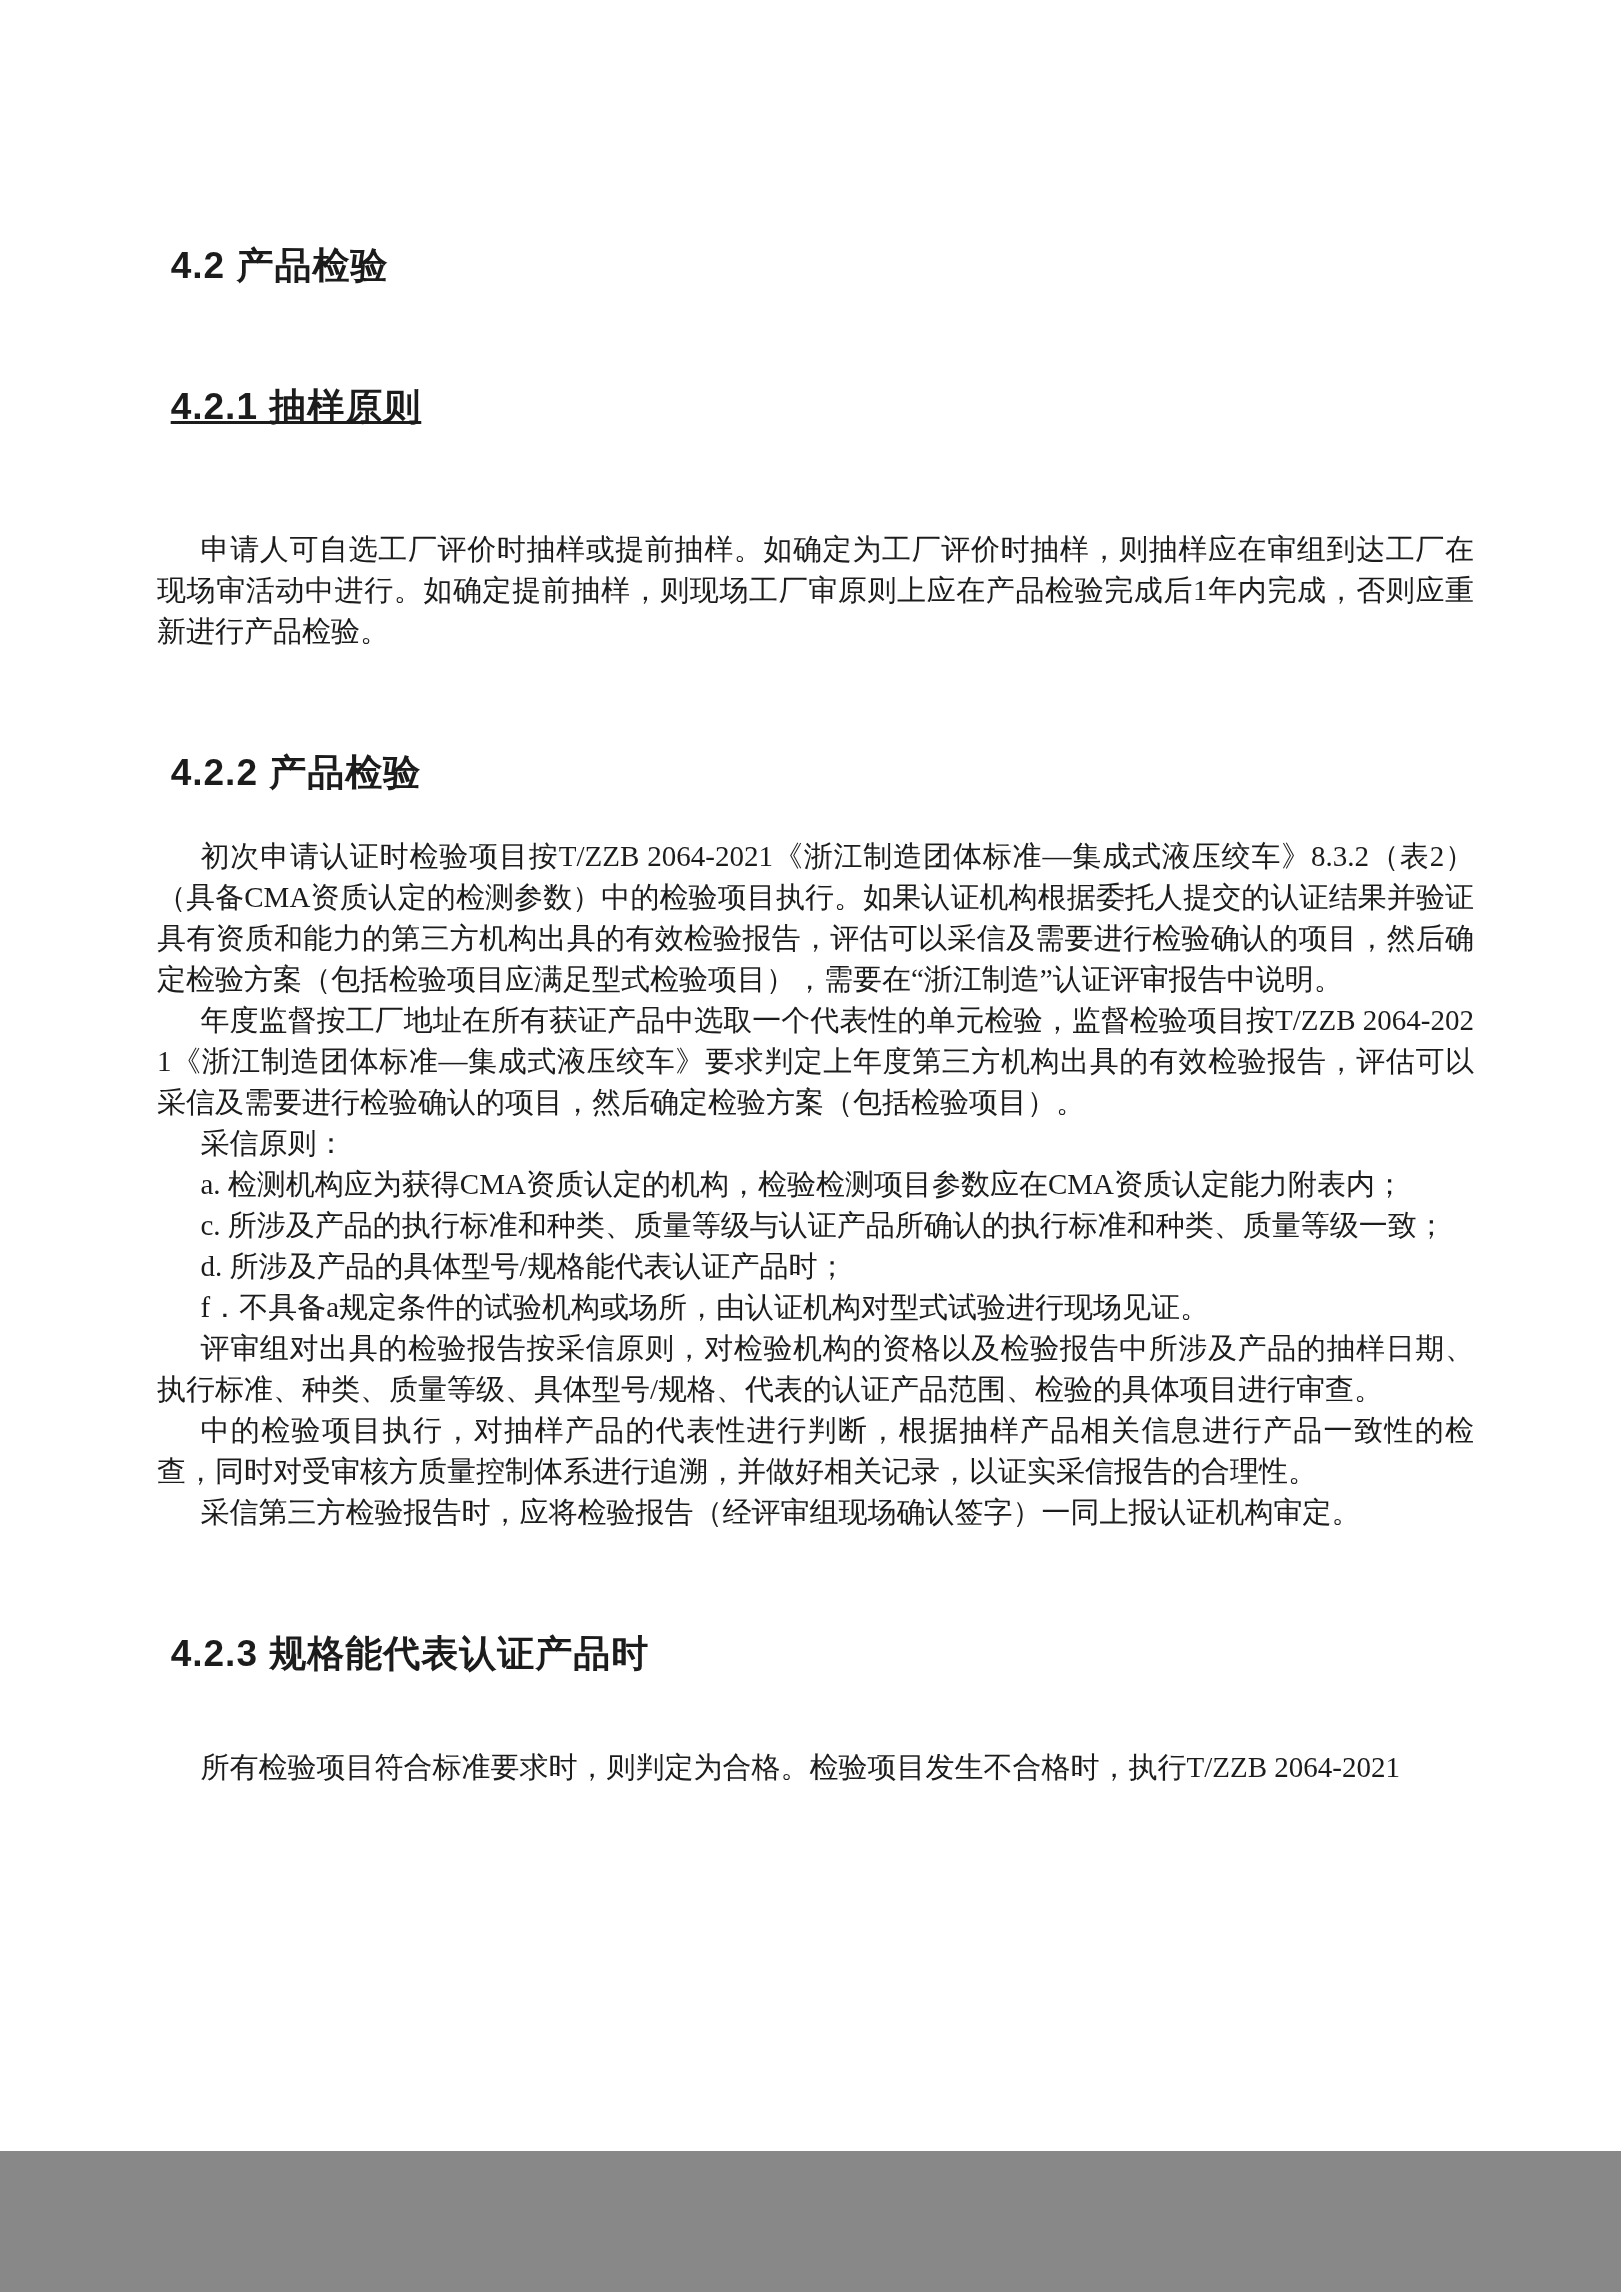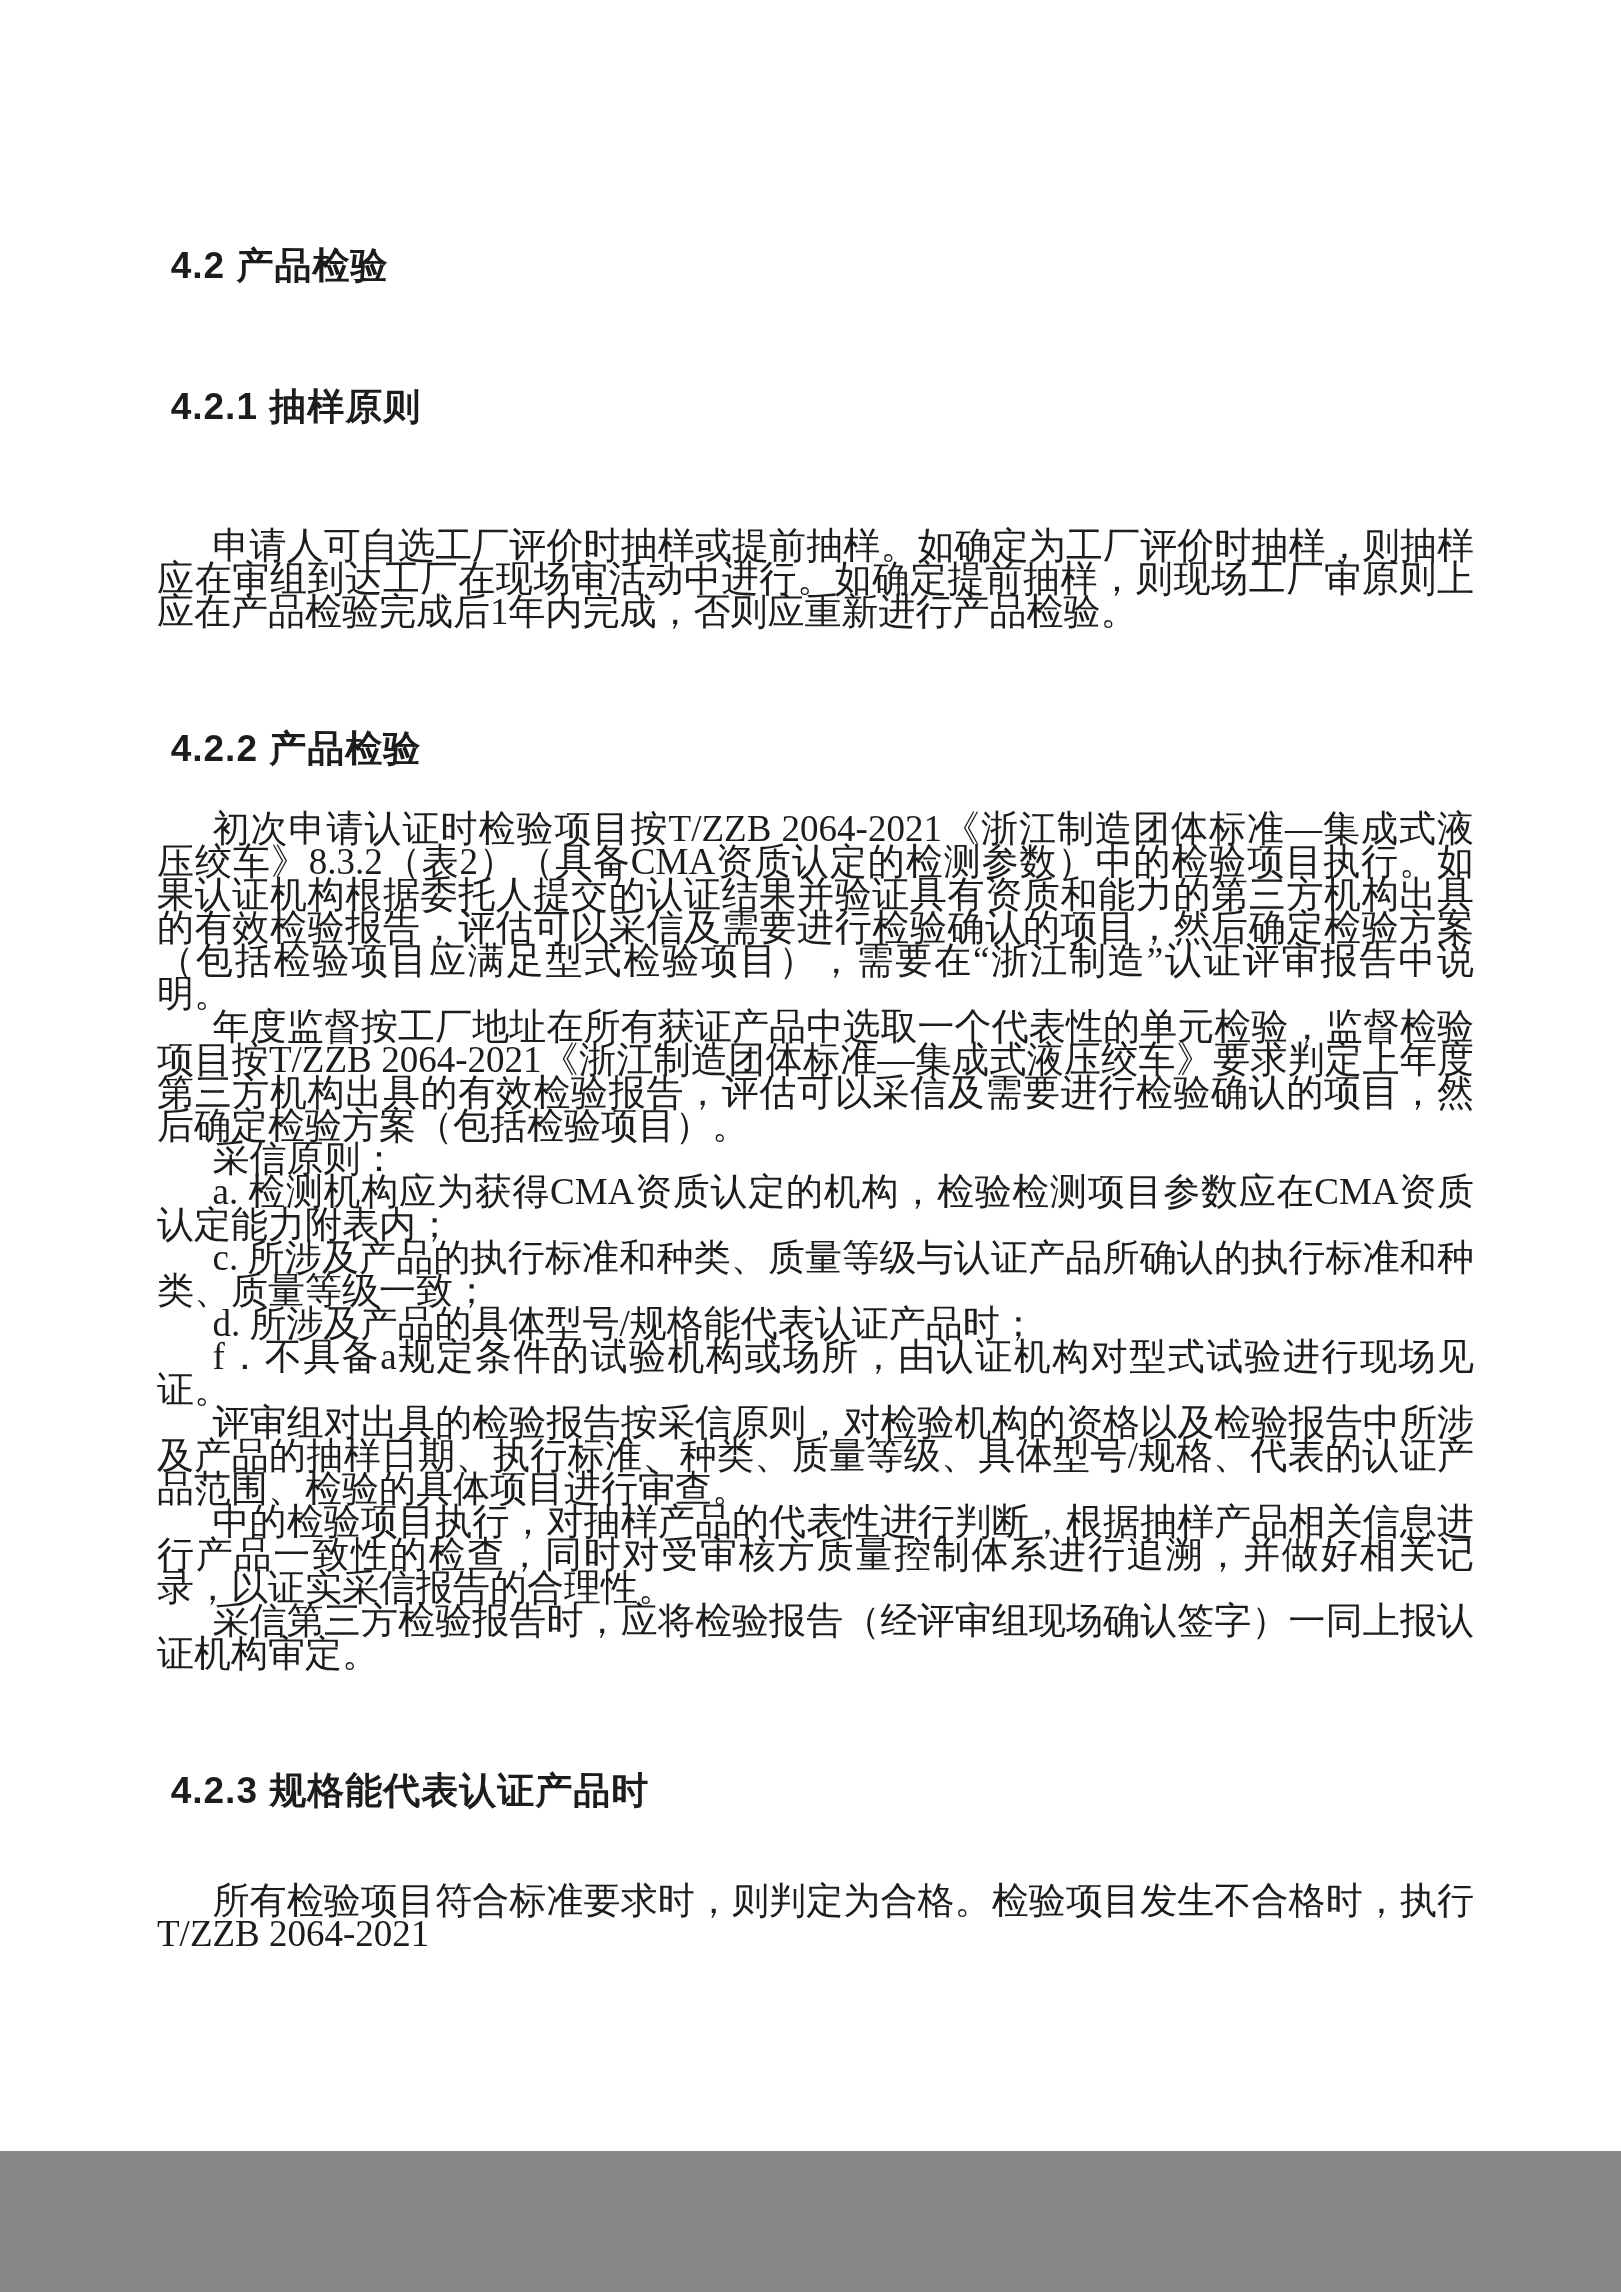--- a/index.html
+++ b/index.html
@@ -21,26 +21,26 @@
     padding: 243px 147px 0 157px;
   }
   .h-main, .h-sub {
     font-family: "Liberation Sans", "DejaVu Sans", sans-serif;
     font-weight: 700;
     font-size: 37px;
     line-height: 45px;
     margin: 0 0 0 13.7px;
     letter-spacing: 1px;
   }
-  .h-sub.gap-241 { margin-top: 96px; }
+  .h-sub.gap-241 { margin-top: 96px; text-decoration: underline; }
   .h-sub.gap-242 { margin-top: 98px; }
   .h-sub.gap-243 { margin-top: 98px; }
   p.body {
-    font-size: 37px;
-    line-height: 33px;
+    font-size: 29px;
+    line-height: 41px;
     margin: 0;
     text-align: justify;
     text-indent: 1.5em;
     word-break: break-all;
   }
   p.body.after-h-lg { margin-top: 100px; }
   p.body.after-h-sm { margin-top: 41px; }
   p.body.after-h-md { margin-top: 71px; }
   .page-number {
     position: absolute;

